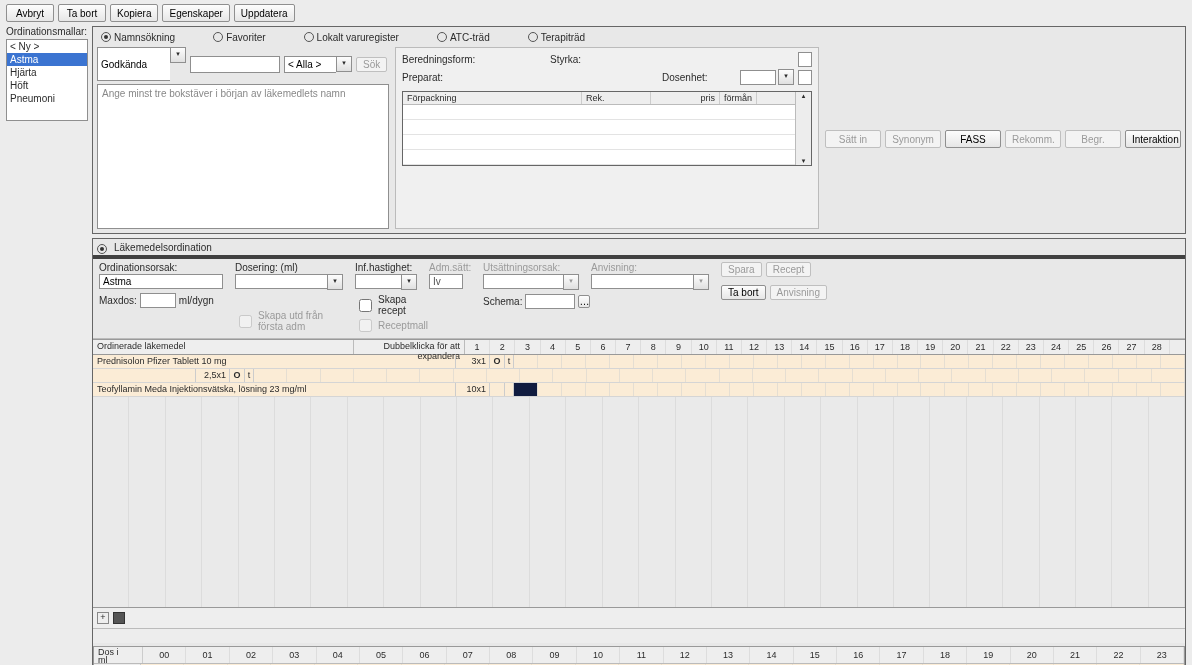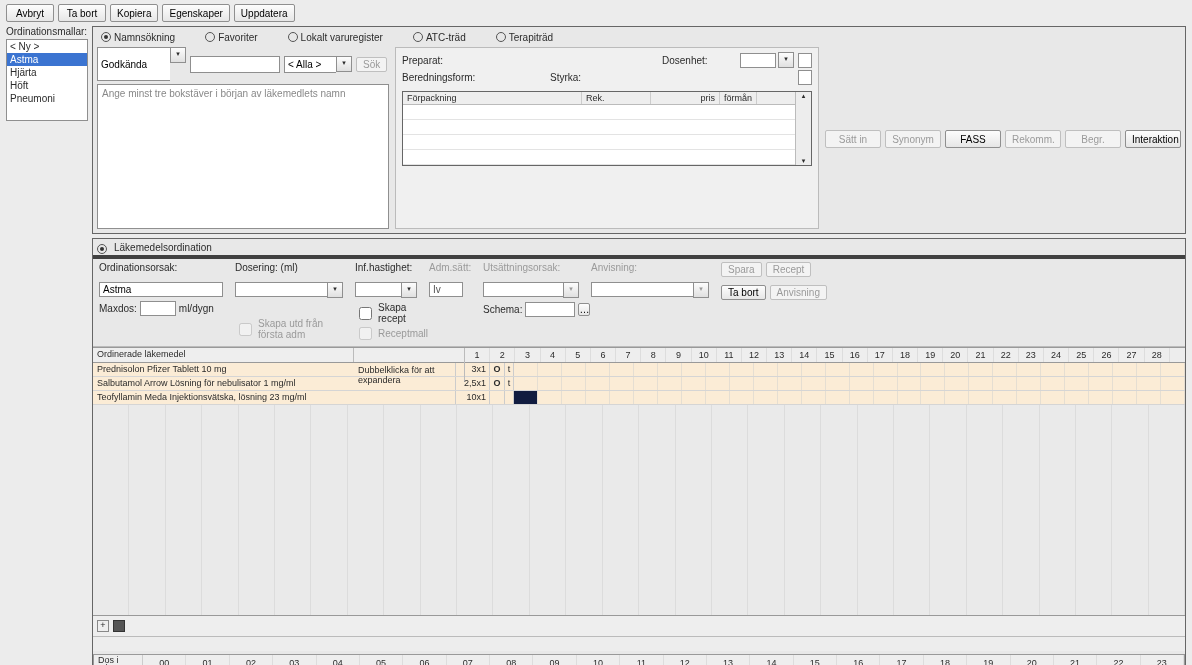--- a/index.html
+++ b/index.html
@@ -16,21 +16,21 @@
   
   .main-layout{display:flex;gap:4px;padding:2px 6px 4px}
   .sidebar{width:82px}
   .sidebar-title{font-size:10px;margin-bottom:2px}
   .template-list{background:#fff;border:1px solid #8f8f8f;height:80px;overflow:hidden}
   .template-list div{padding:0 3px;line-height:13px;height:13px}
   .template-list .sel{background:#3b74d1;color:#fff}
   .right-col{flex:1;display:flex;flex-direction:column;gap:4px}
   
   .search-panel{background:#e8e8e8;border:1px solid #666;padding:2px 4px 4px}
-  .search-radios{padding:2px 4px 4px;display:flex;align-items:flex-end;gap:4px}
+  .search-radios{padding:2px 4px 4px;display:flex;align-items:flex-end;gap:12px}
   .search-radios label{margin-right:26px}
   .search-body{display:flex;gap:6px}
   .search-left{flex:0 0 292px}
   .search-row{display:flex;gap:4px;align-items:center;margin-bottom:3px}
   .search-input{width:90px;height:17px}
   .search-select{width:73px;height:34px}
   .search-alla{width:52px;height:17px}
   .search-hint-box{background:#fff;border:1px solid #8f8f8f;height:137px;padding:3px 4px;color:#888}
   .search-mid{flex:1;background:#f0f0f0;border:1px solid #bbb;padding:4px 6px}
   .prep-row{display:flex;align-items:center;margin-bottom:2px}
@@ -43,31 +43,31 @@
   .scrollbar-stub{width:15px;background:#ededed;border-left:1px solid #bbb}
   .prep-table .rows{height:60px;background:#fff;position:relative}
   .prep-table .rows .line{height:14px;border-bottom:1px solid #e3e3e3}
   .search-right{flex:0 0 60px;display:flex;flex-direction:row;align-items:center;gap:4px;padding-top:2px}
   .search-right button{width:56px;height:18px}
   
   .ord-panel{background:#e8e8e8;border:1px solid #666;flex:1;display:flex;flex-direction:column}
   .ord-head{display:flex;align-items:center;gap:4px;padding:3px 4px 2px;border-bottom:4px solid #404040}
   .ord-form{display:flex;flex-wrap:wrap;gap:2px 12px;padding:3px 6px;border-bottom:1px solid #bbb}
   .ord-group{display:flex;flex-direction:column}
-  .ord-group label{font-size:10px;margin-bottom:9px}
+  .ord-group label{font-size:10px;margin-bottom:1px}
   .ord-group .inline{display:flex;align-items:center;gap:3px}
   .ord-group input[type=text]{height:15px}
   .chk{display:flex;align-items:center;gap:3px;color:#9a9a9a}
   .btn-row{display:flex;gap:4px;align-items:flex-start}
   
   .grid-wrap{flex:1;display:flex;flex-direction:column;overflow:hidden}
   .grid{position:relative;flex:1;overflow:hidden;background:#86efac;border-top:1px solid #999;border-bottom:1px solid #999}
   .grid-header{display:flex;background:#eee;height:14px;border-bottom:1px solid #999}
   .name-col{flex:0 0 252px;padding:1px 4px;font-size:9px;border-right:1px solid #bbb}
-  .dub-col{flex:0 0 102px;padding:17px 4px;font-size:9px;border-right:1px solid #bbb;text-align:left}
+  .dub-col{flex:0 0 102px;padding:1px 4px;font-size:9px;border-right:1px solid #bbb;text-align:right}
   .tick-col{flex:1;display:flex}
   .tick-col span{flex:1;text-align:center;font-size:9px;border-right:1px solid #ddd;line-height:14px}
   .grid-body{overflow:hidden;background:#eaeaea}
   .grid-row{display:flex;height:13px;border-bottom:1px solid #d5d5d5;background:#fbecd6;font-size:9px}
   .grid-row .label{flex:0 0 252px;padding:0 4px;line-height:13px;overflow:hidden;white-space:nowrap;}
   .grid-row .gap{flex:0 0 102px;border-right:1px solid #ccc}
   .grid-row .val{flex:0 0 30px;text-align:right;padding-right:3px;line-height:13px;border-right:1px solid #ccc}
   .grid-row .icon{flex:0 0 14px;text-align:center;line-height:13px;font-weight:bold;border-right:1px solid #ccc}
   .grid-row .lit{flex:0 0 8px;text-align:center;line-height:13px;border-right:1px solid #ccc}
   .grid-row .bars{flex:1;display:flex}
@@ -140,35 +140,35 @@
               <input type="text" class="search-alla" readonly="" value="&lt; Alla &gt;" style="">
               <span class="dropdown-arrow">▾</span>
             </span>
             <button disabled="">Sök</button>
           </div>
           <div class="search-hint-box">Ange minst tre bokstäver i början av läkemedlets namn</div>
         </div>
 
         <div class="search-mid">
           <div class="prep-row">
+            <label>Beredningsform:</label>
+            <span style="flex:0 0 70px"></span>
+            <label>Styrka:</label>
+            <span style="flex:1"></span>
+            <input type="text" style="width: 14px; height: 15px;" disabled="">
+          </div>
+          <div class="prep-row">
             <label>Preparat:</label>
             <span style="flex:1"></span>
             <label>Dosenhet:</label>
             <span class="prep-val">
               <input type="text" style="width: 36px; height: 15px;" disabled="">
                 <span class="dropdown-arrow">▾</span>
             </span>
             <input type="text" style="width: 14px; height: 15px; margin-left: 4px;" disabled="">
-          </div>
-          <div class="prep-row">
-            <label>Beredningsform:</label>
-            <span style="flex:0 0 70px"></span>
-            <label>Styrka:</label>
-            <span style="flex:1"></span>
-            <input type="text" style="width: 14px; height: 15px;" disabled="">
           </div>
           <div class="prep-table">
             <div style="display:flex">
               <div style="flex:1">
                 <div class="head">
                   <span class="prep-col1">Förpackning</span>
                   <span class="prep-col2">Rek.</span>
                   <span class="prep-col3">pris</span>
                   <span class="prep-col4">förmån</span>
                 </div>
@@ -351,21 +351,20 @@
                   <span></span>
                   <span></span>
                   <span></span>
                   <span></span>
                   <span></span>
                   <span></span>
                   <span></span>
                 </div>
               </div>
               <div class="grid-row">
-                <div class="label">Salbutamol Arrow Lösning för nebulisator 1 mg/ml</div>
                 <div class="gap"></div>
                 <div class="val">2,5x1</div>
                 <div class="icon">O</div>
                 <div class="lit">t</div>
                 <div class="bars">
                   <span></span>
                   <span></span>
                   <span></span>
                   <span></span>
                   <span></span>

